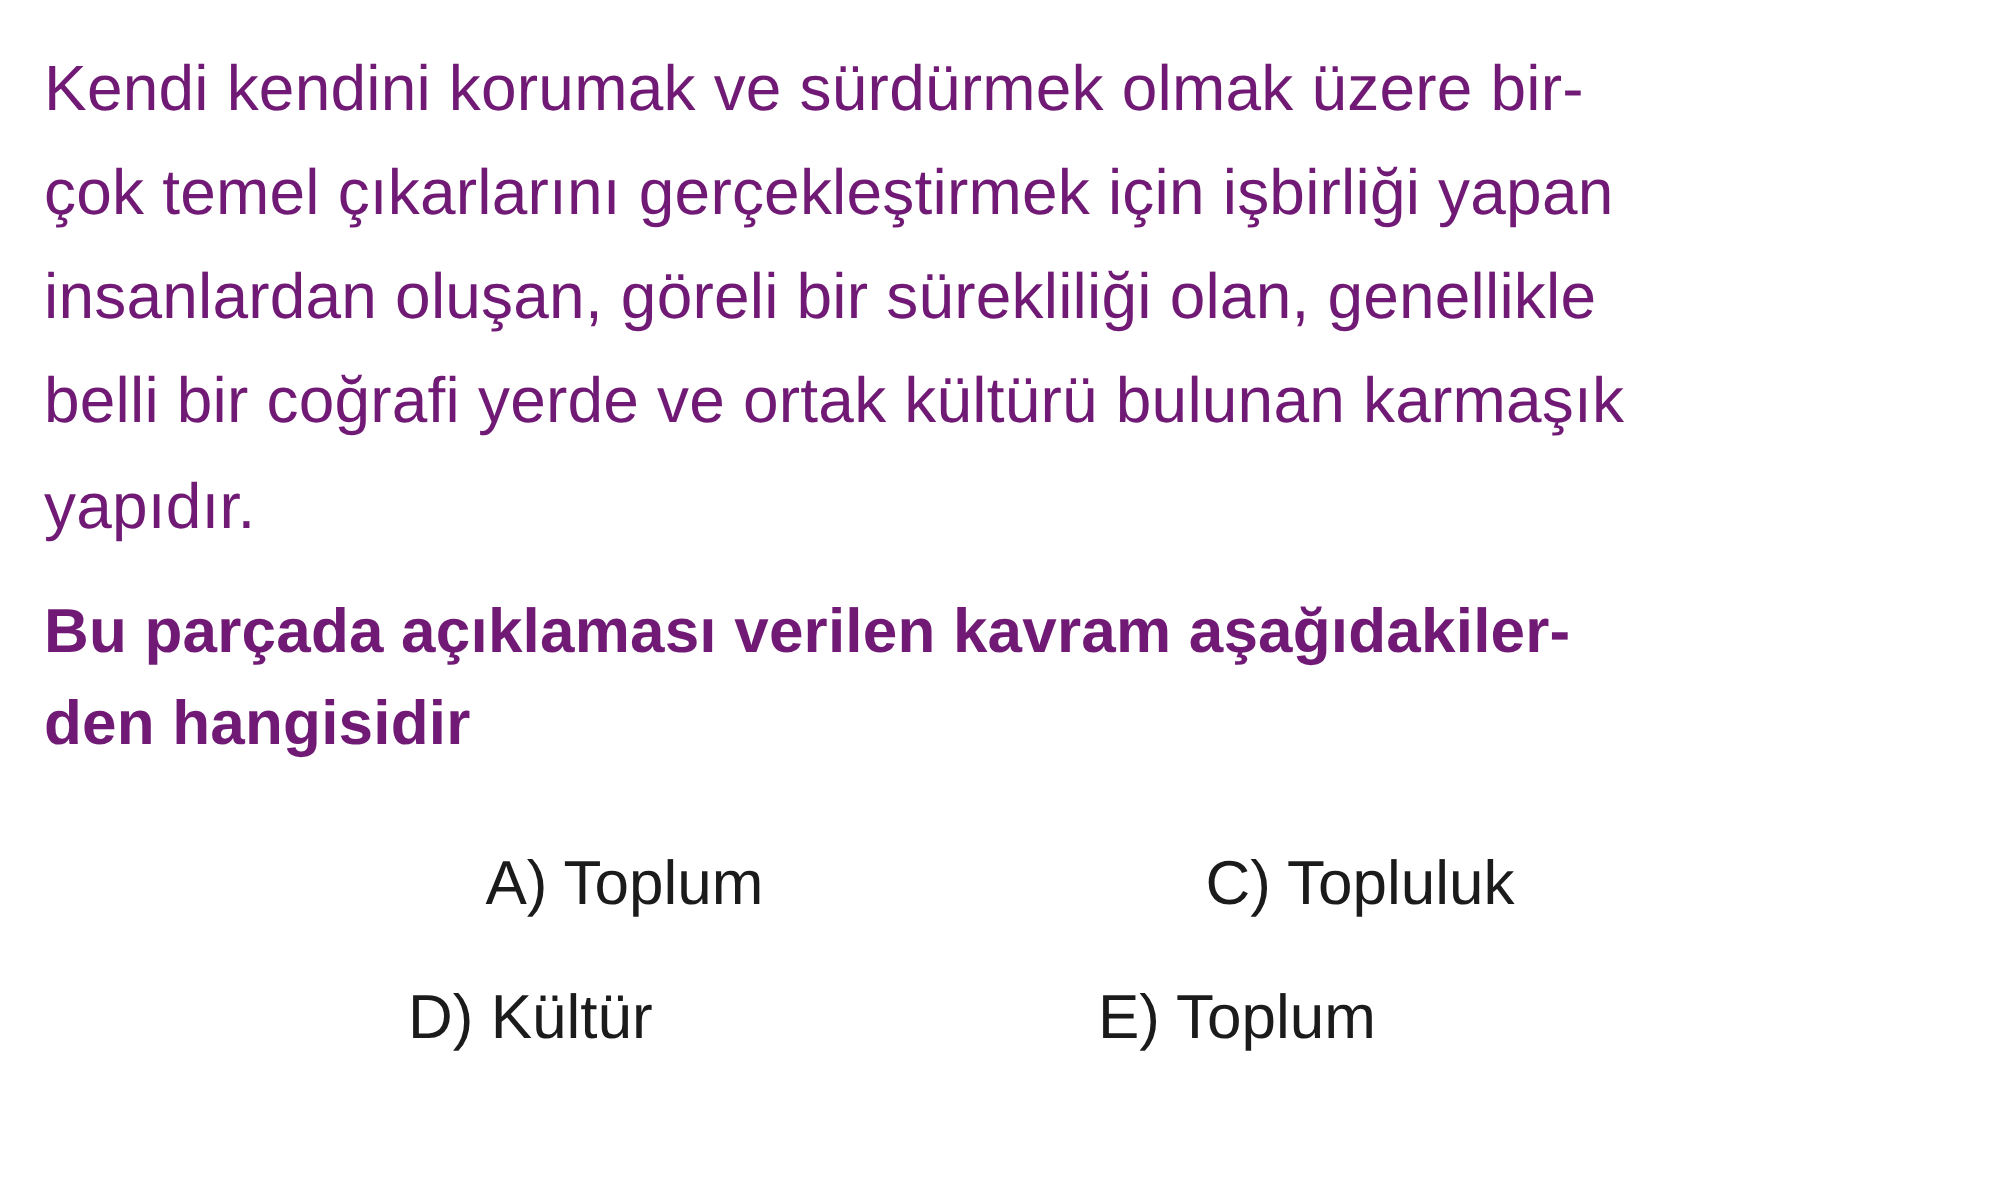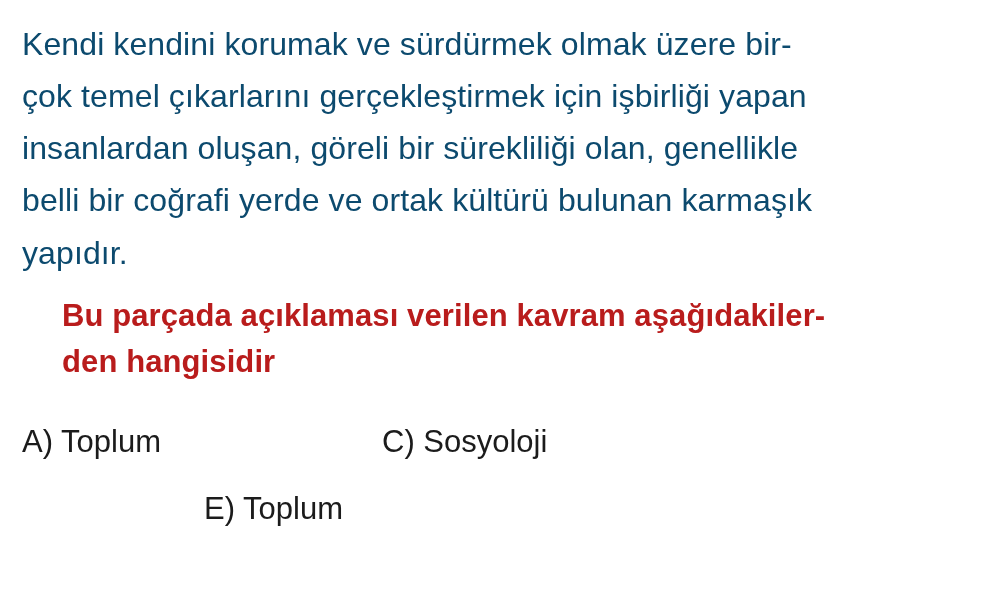--- a/index.html
+++ b/index.html
@@ -17,45 +17,44 @@
   .page {
     box-sizing: border-box;
     width: 1000px;
     height: 590px;
     padding: 18px 22px 0 22px;
   }
   .passage {
     font-size: 32px;
     line-height: 1.63;
     font-weight: 400;
-    color: #0c4a6e;
+    color: #701a75;
     letter-spacing: 0.1px;
     white-space: pre-line;
   }
   .prompt {
     margin-top: 14px;
     font-size: 31px;
     line-height: 1.48;
     font-weight: 700;
-    color: #b91c1c;
+    color: #701a75;
     letter-spacing: 0.1px;
     white-space: pre-line;
-    margin-left: 40px;
   }
   .options {
     margin-top: 36px;
   }
   .options-row {
     display: flex;
     font-size: 31px;
     line-height: 1.35;
     color: #1b1b1b;
   }
   .options-row.row-one {
-    justify-content: flex-start;
+    justify-content: center;
   }
   .options-row.row-two {
     margin-top: 26px;
     padding-left: 182px;
   }
   .option {
     white-space: nowrap;
   }
   .row-one .opt-a { width: 360px; }
   .row-one .opt-b { width: 350px; }
@@ -73,20 +72,21 @@
 insanlardan oluşan, göreli bir sürekliliği olan, genellikle
 belli bir coğrafi yerde ve ortak kültürü bulunan karmaşık
 yapıdır.</div>
 
   <div class="prompt">Bu parçada açıklaması verilen kavram aşağıdakiler-
 den hangisidir</div>
 
   <div class="options">
     <div class="options-row row-one">
       <div class="option opt-a">A) Toplum</div>
-      <div class="option opt-c">C) Sosyoloji</div>
+      <div class="option opt-c">C) Topluluk</div>
     </div>
     <div class="options-row row-two">
+      <div class="option opt-d">D) Kültür</div>
       <div class="option opt-e">E) Toplum</div>
     </div>
   </div>
 
 </div>
 
 </body></html>

